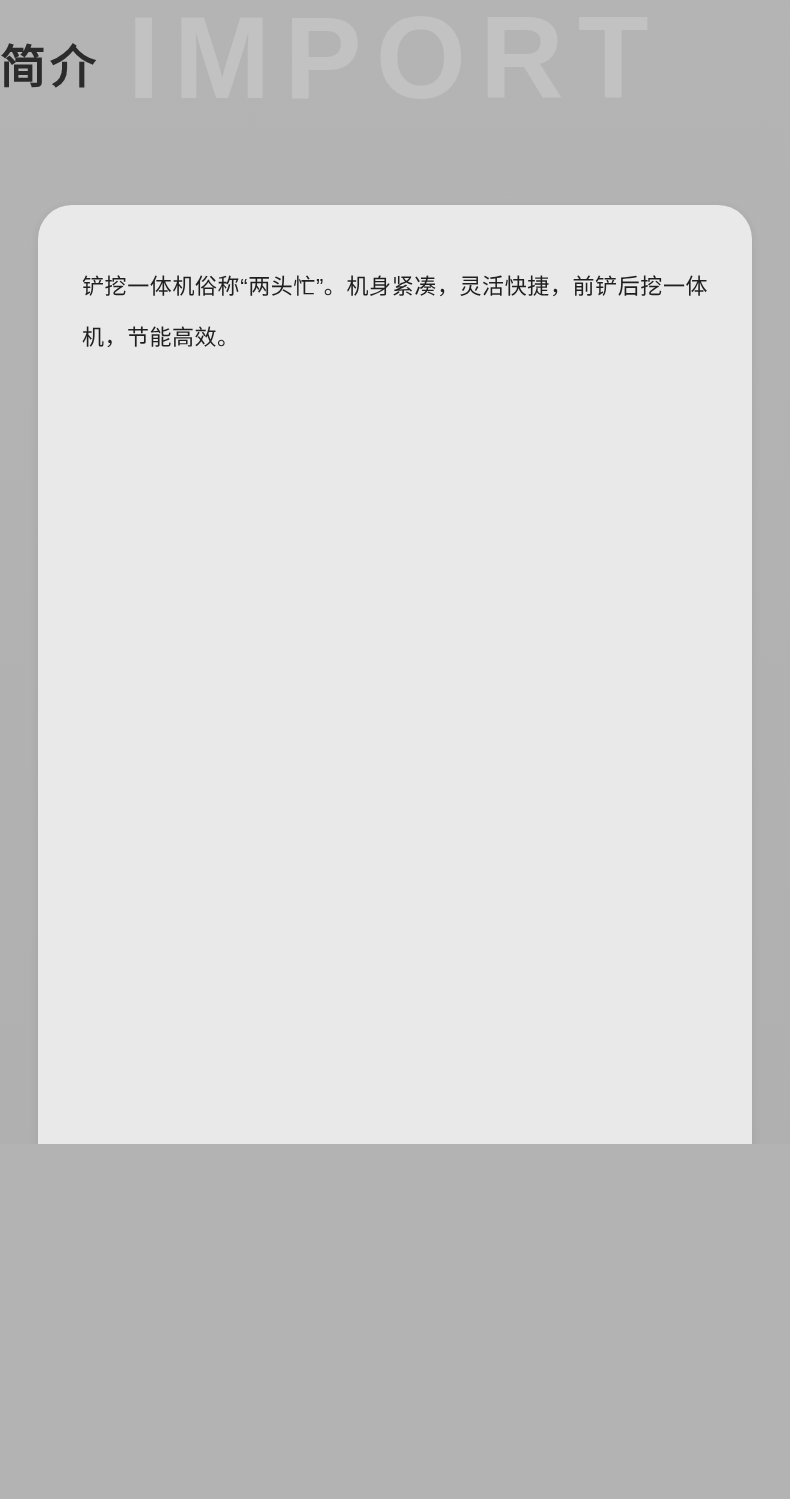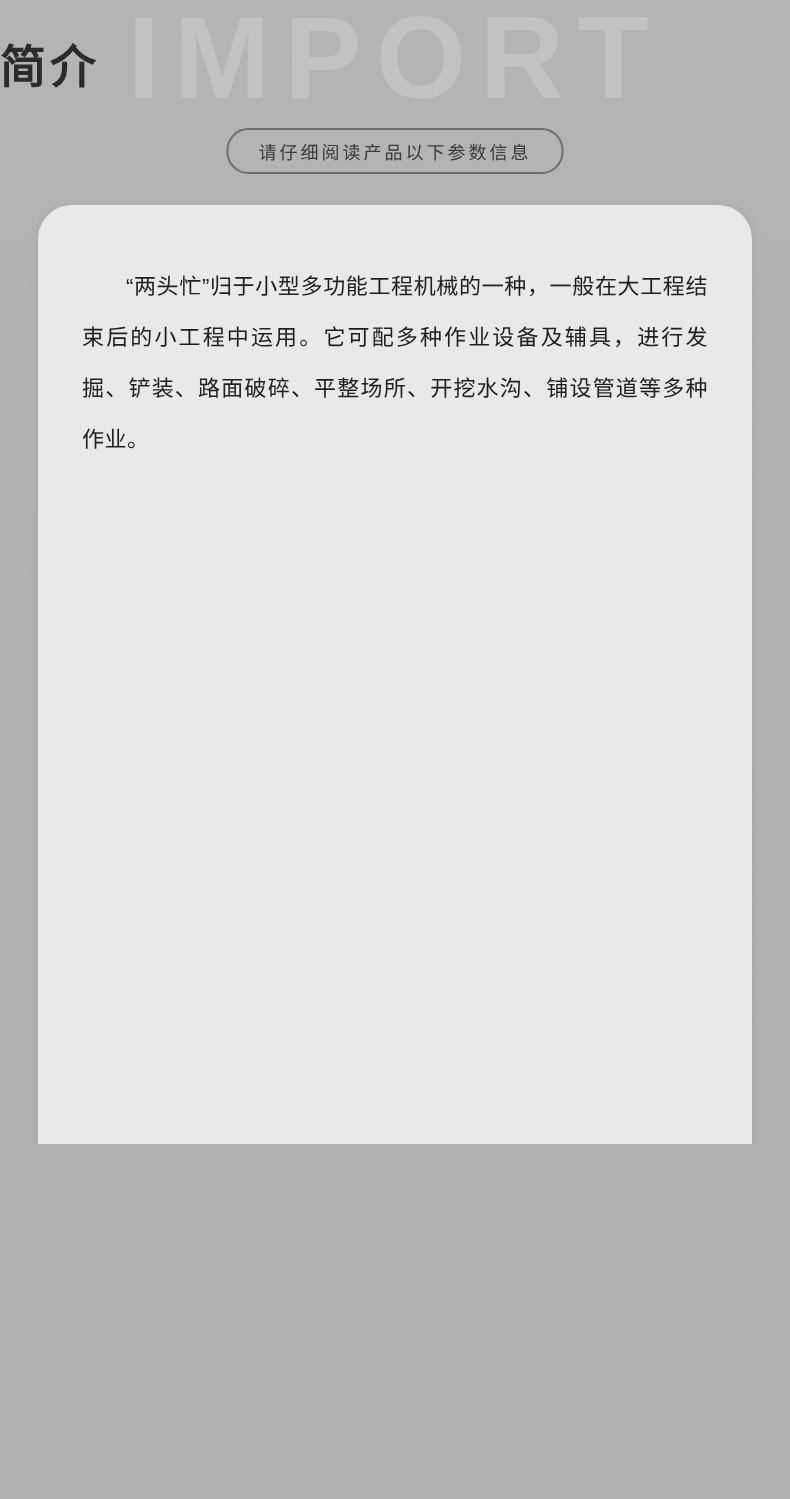--- a/index.html
+++ b/index.html
@@ -105,22 +105,21 @@
   }
 </style>
 </head>
 <body>
 
 <div class="page">
 
   <div class="header">
     <div class="watermark">IMPORT</div>
     <div class="header-title">简介</div>
-    <div class="subtitle-pill">请仔细阅读产品以下参数信息</div>
   </div>
 
   <div class="card">
     <div class="card-body">
-      <p class="para indent">“两头忙”归于小型多功能工程机械的一种，一般在大工程结束后的小工程中运用。它可配多种作业设备及辅具，进行发掘、铲装、路面破碎、平整场所、开挖水沟、铺设管道等多种作业。</p>
+      <p class="para">铲挖一体机俗称“两头忙”。机身紧凑，灵活快捷，前铲后挖一体机，节能高效。</p>
     </div>
   </div>
 
 </div>
 
 </body></html>

